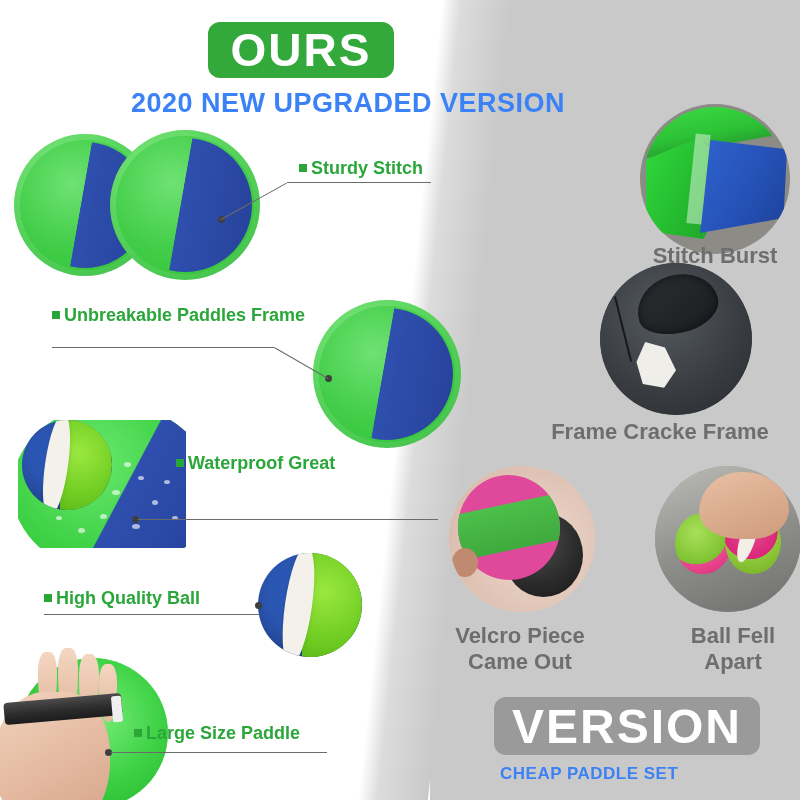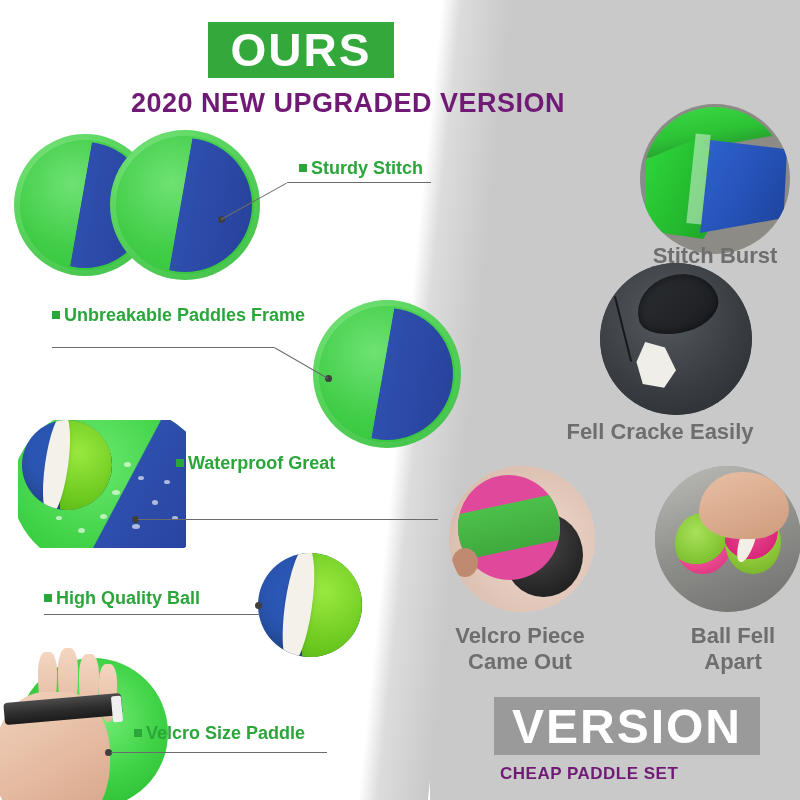--- a/index.html
+++ b/index.html
@@ -31,21 +31,21 @@
     width: 120px;
     height: 800px;
     background: linear-gradient(to right, #ffffff 0%, #ffffff 42%, #dcdcdc 58%, #c9c9c9 100%);
     transform: skewX(-6deg);
     transform-origin: top center;
   }
 
   
   .badge {
     position: absolute;
-    border-radius: 0;
+    border-radius: 12px;
     display: flex;
     align-items: center;
     justify-content: center;
     color: #ffffff;
     font-weight: bold;
     letter-spacing: 2px;
   }
   .badge-ours {
     left: 208px; top: 22px;
     width: 186px; height: 56px;
@@ -55,21 +55,21 @@
   .badge-others {
     left: 494px; top: 697px;
     width: 266px; height: 58px;
     background: #9a9a9a;
     font-size: 48px;
   }
   .subtitle {
     position: absolute;
     font-size: 27px;
     font-weight: bold;
-    color: #701a75;
+    color: #3b82f6;
     letter-spacing: 0.5px;
     white-space: nowrap;
   }
   .subtitle-ours { left: 131px; top: 88px; }
   .subtitle-others { left: 500px; top: 764px; font-size: 17px; }
 
   
   .feat {
     position: absolute;
     color: #2aa63a;
@@ -442,42 +442,42 @@
     <div class="finger" style="left:83px; top:6px; width:20px; height:66px;"></div>
     <div class="finger" style="left:103px; top:16px; width:18px; height:58px;"></div>
     <div class="palm" style="left:-2px; top:44px;"></div>
     <div class="strap"></div>
     <div class="strap-end"></div>
   </div>
 
   <div class="conn-dot" style="left:105px; top:749px;"></div>
   <div class="conn" style="left:111px; top:752px; width:216px;"></div>
   <div class="feat" style="left:134px; top:723px;">
-    <span class="bullet"></span><span>Velcro Size Paddle</span>
+    <span class="bullet"></span><span>Large Size Paddle</span>
   </div>
 
   <div class="thumb ph-stitch" style="left:640px; top:104px; width:150px; height:150px;">
     <div class="inner">
       <div class="ring"></div>
       <div class="fabric-green"></div>
       <div class="fabric-blue"></div>
       <div class="tear"></div>
     </div>
   </div>
   <div class="defect" style="left:625px; top:243px; width:180px;">Stitch Burst</div>
 
   <div class="thumb ph-crack" style="left:600px; top:263px; width:152px; height:152px;">
     <div class="inner">
       <div class="disc"></div>
       <div class="crackline"></div>
       <div class="strap"></div>
       <div class="foam"></div>
     </div>
   </div>
-  <div class="defect" style="left:520px; top:419px; width:280px;">Fell Cracke  Easily</div>
+  <div class="defect" style="left:520px; top:419px; width:280px;">Frame Cracke  Frame</div>
 
   <div class="thumb ph-velcro" style="left:449px; top:466px; width:146px; height:146px;">
     <div class="inner">
       <div class="bg"></div>
       <div class="black-disc"></div>
       <div class="pink-paddle">
         <div class="green-strip"></div>
       </div>
       <div class="finger"></div>
     </div>

